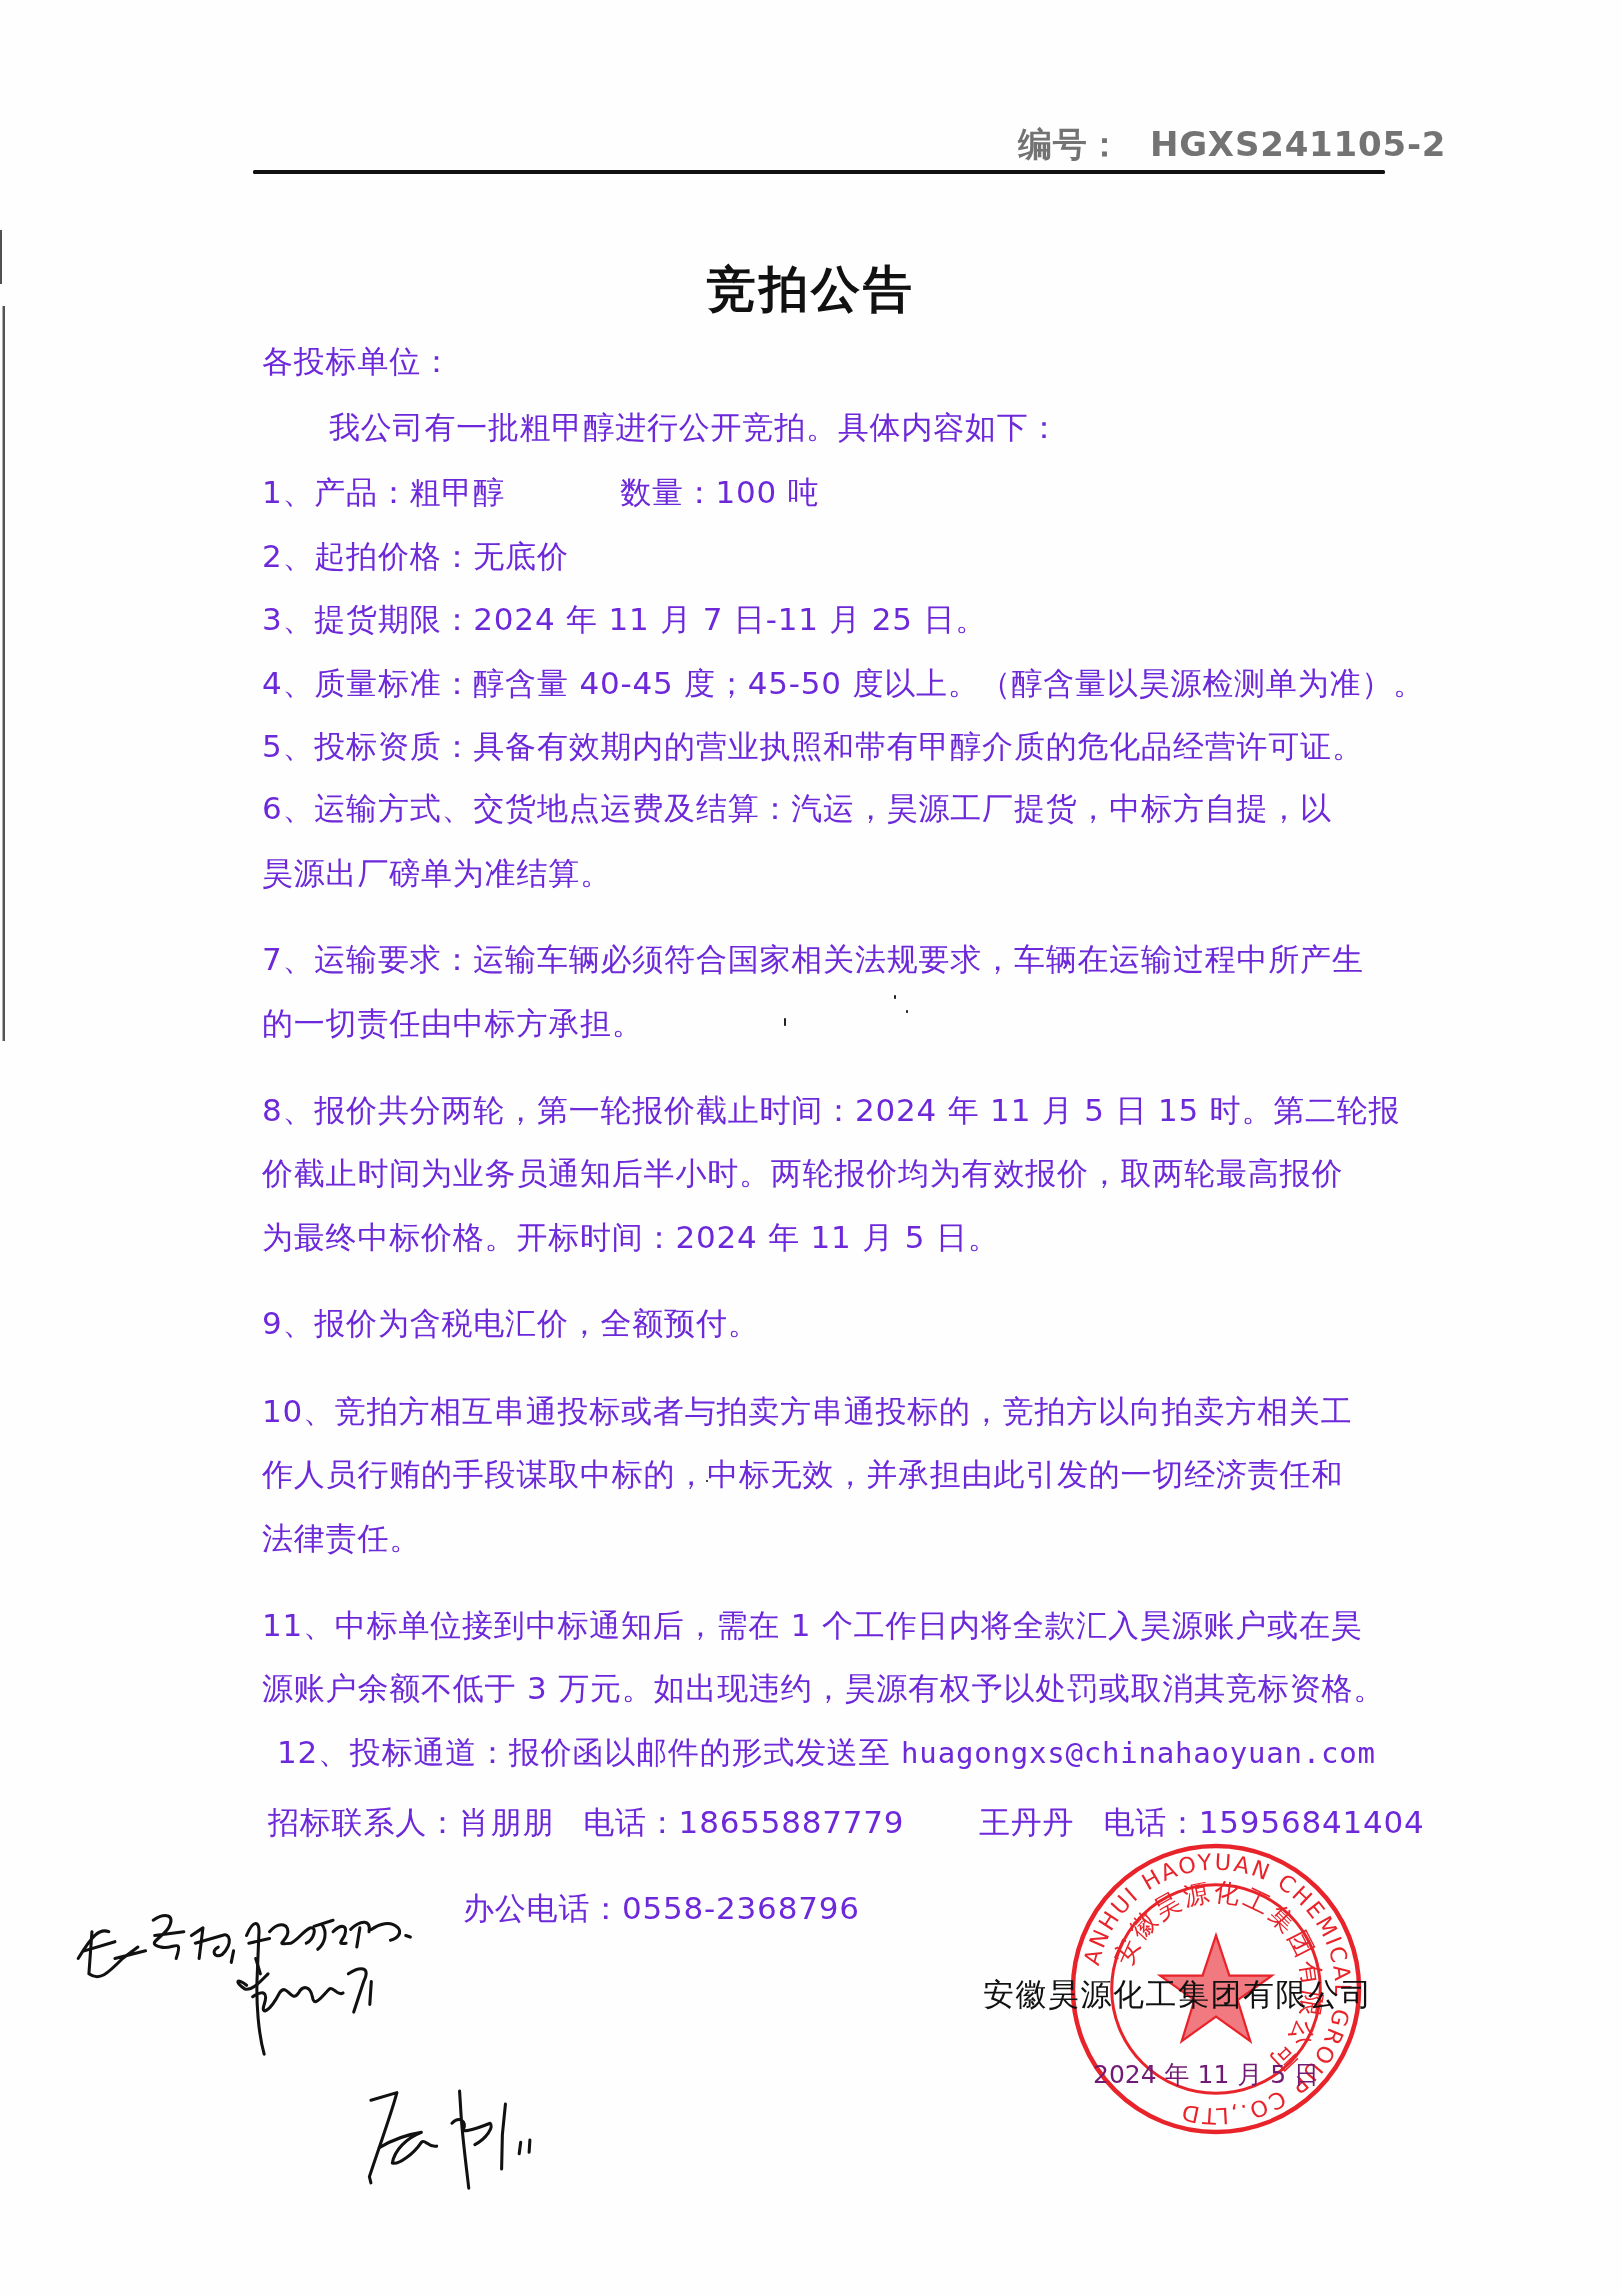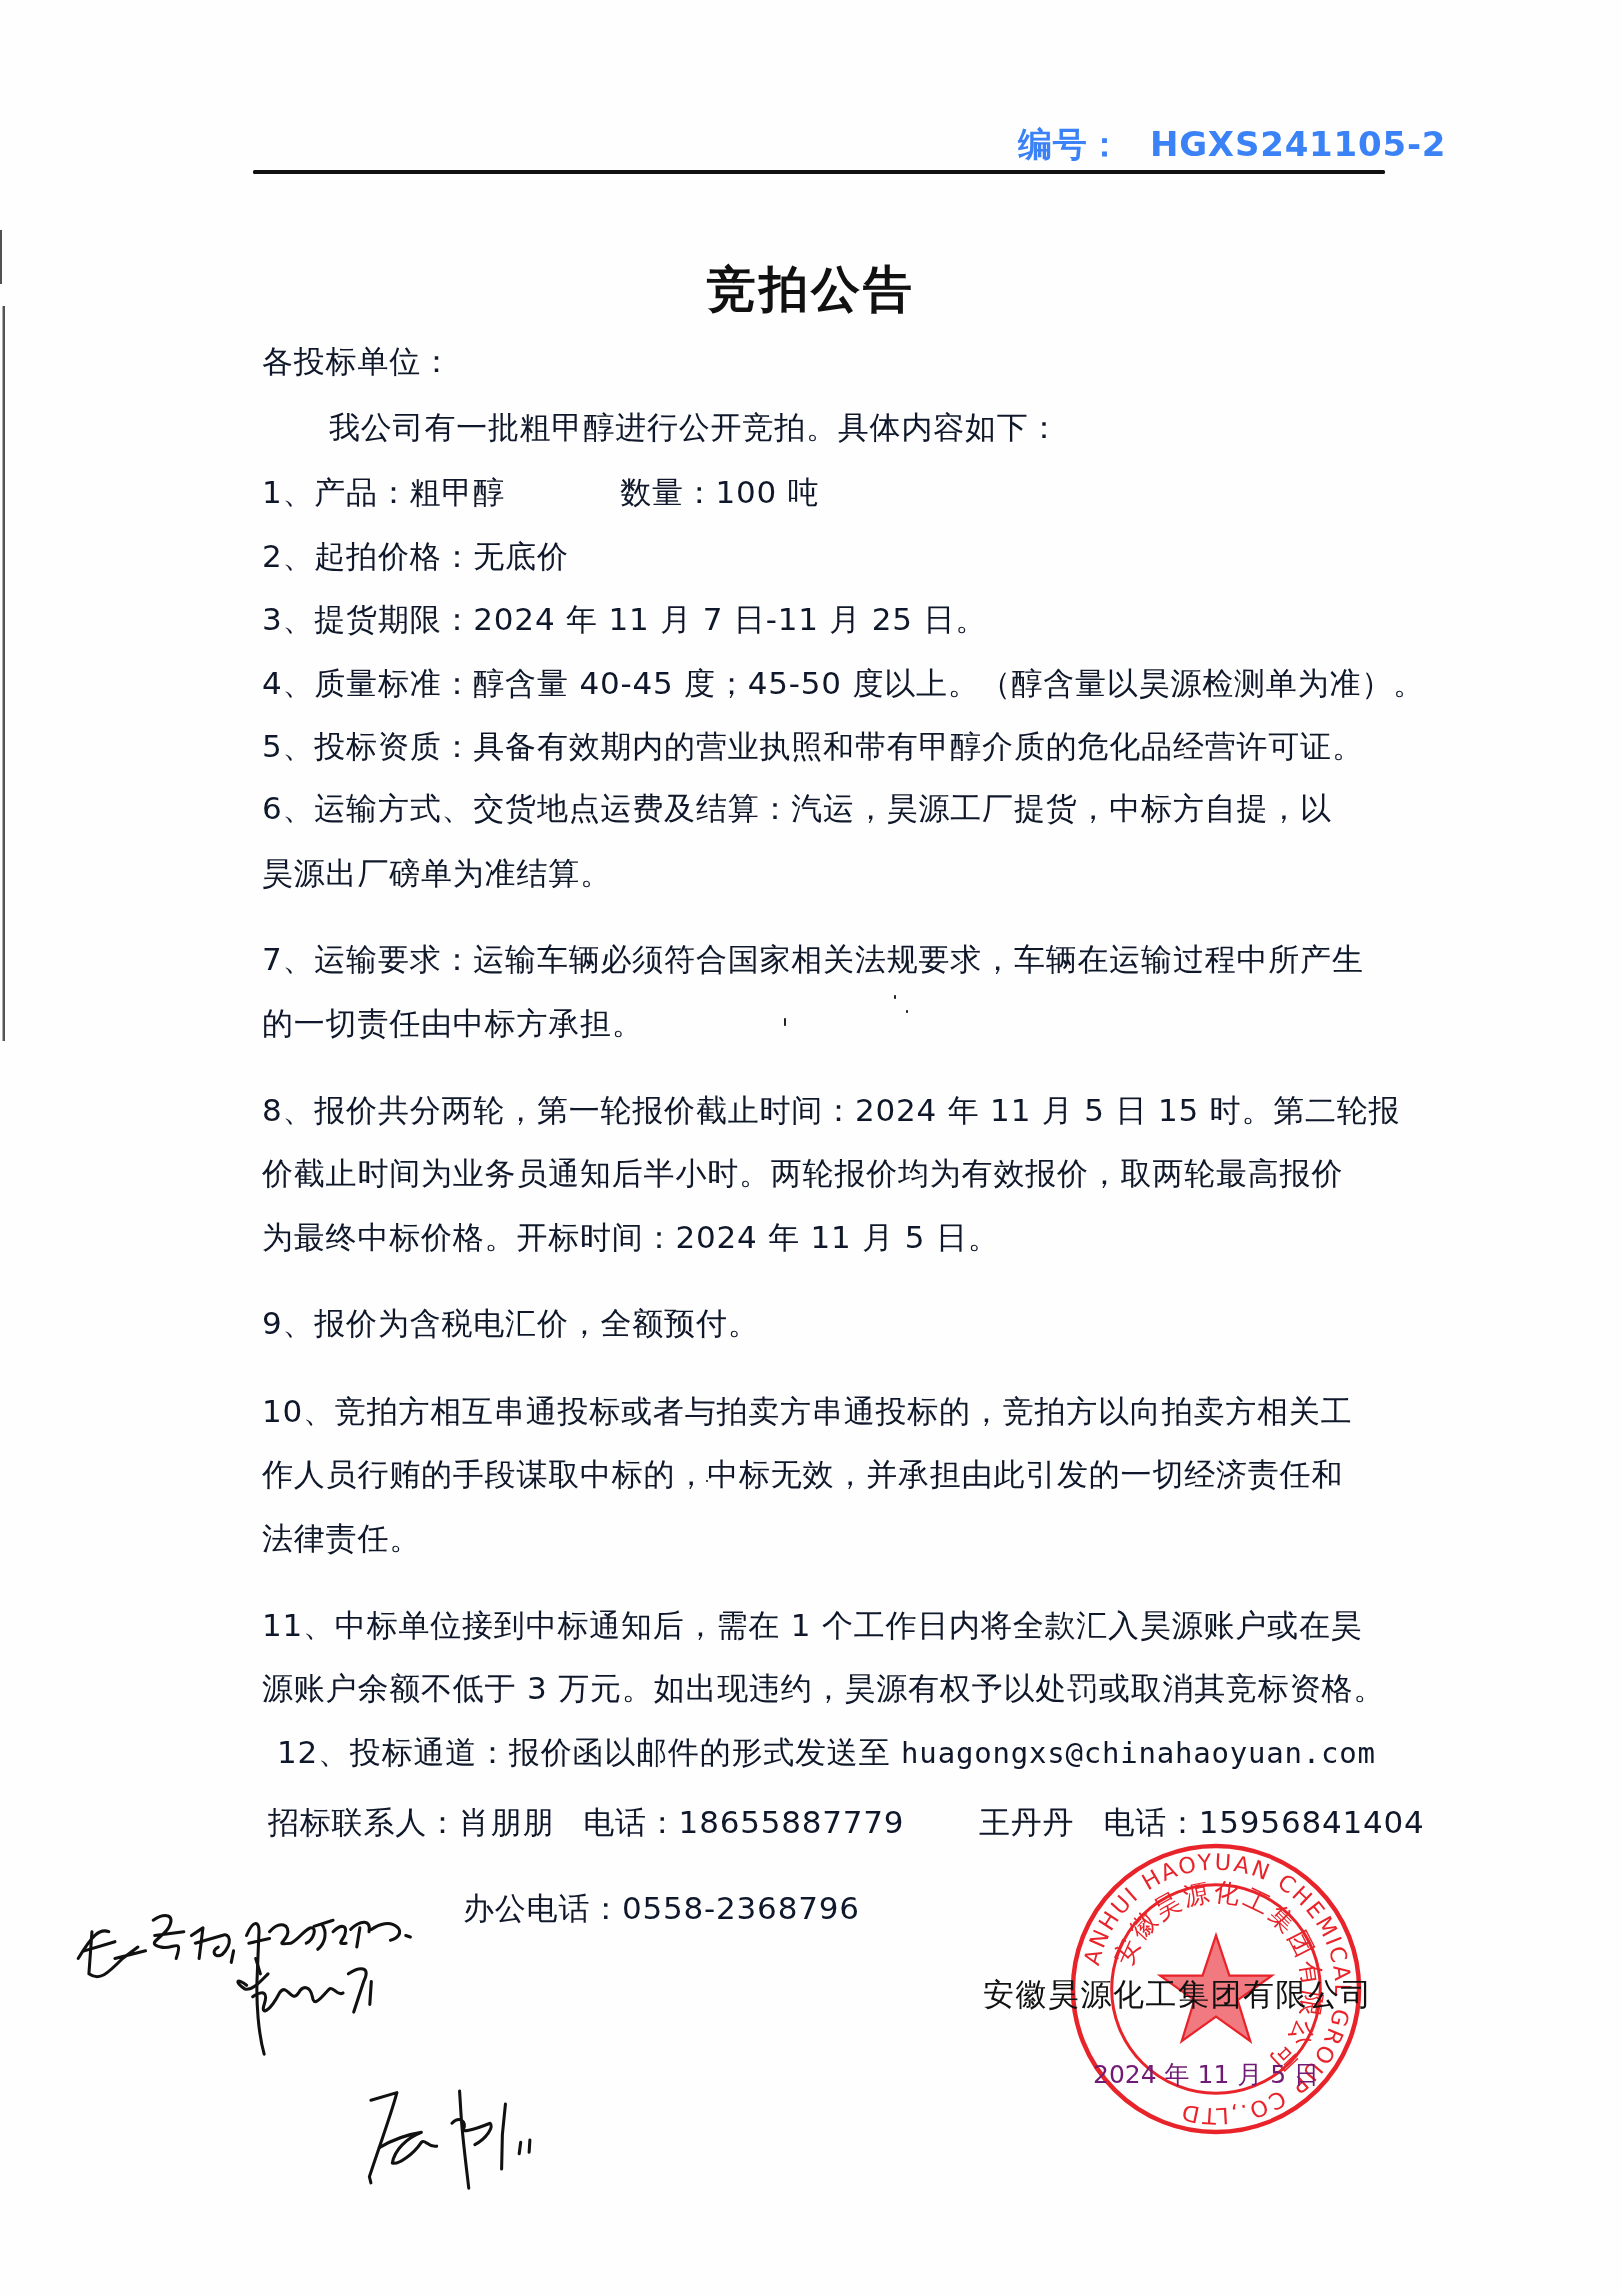--- a/index.html
+++ b/index.html
@@ -41,21 +41,21 @@
       position: absolute;
       left: 1018px;
       top: 122px;
       height: 46px;
       display: flex;
       align-items: baseline;
       font-family: "DejaVu Sans", sans-serif;
       font-weight: bold;
       font-size: 34px;
       letter-spacing: 0.8px;
-      color: #3b82f6;
+      color: #737373;
     }
     .doc-number .label { margin-right: 27.5px; }
     .header-rule {
       position: absolute;
       left: 253px;
       top: 170px;
       width: 1132px;
       height: 3.8px;
       background: #111;
       border-radius: 1.5px;
@@ -70,21 +70,21 @@
       font-weight: bold;
       letter-spacing: 3.1px;
       color: #111;
     }
     .line {
       position: absolute;
       left: 262px;
       font-size: 31px;
       line-height: 37px;
       white-space: nowrap;
-      color: #0f172a;
+      color: #6d28d9;
       letter-spacing: 0.8px;
     }
     .indent { left: 329px; }
     .mono {
       font-family: "DejaVu Sans Mono", "Liberation Mono", monospace;
       font-size: 29px;
     }
     .gap { display: inline-block; width: 115px; }
     .gap-sm { display: inline-block; width: 29px; }
 

